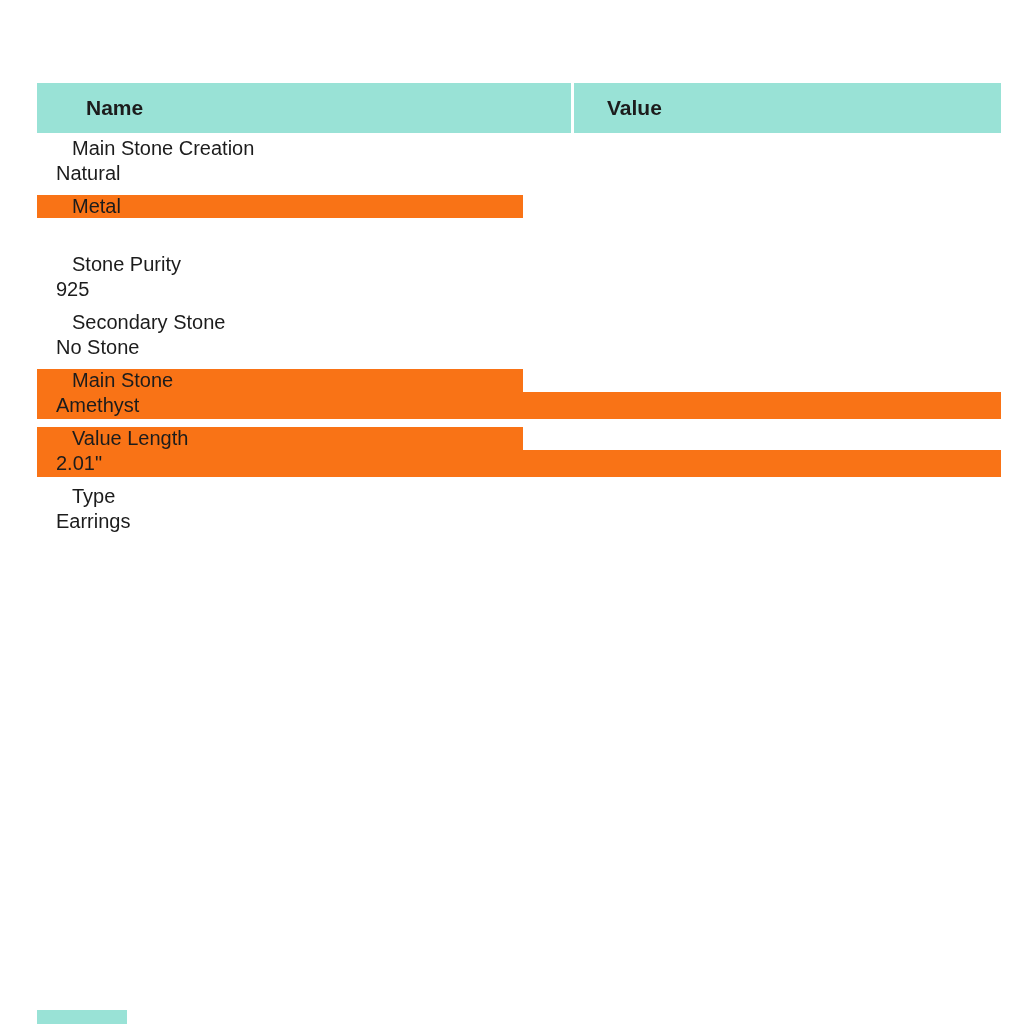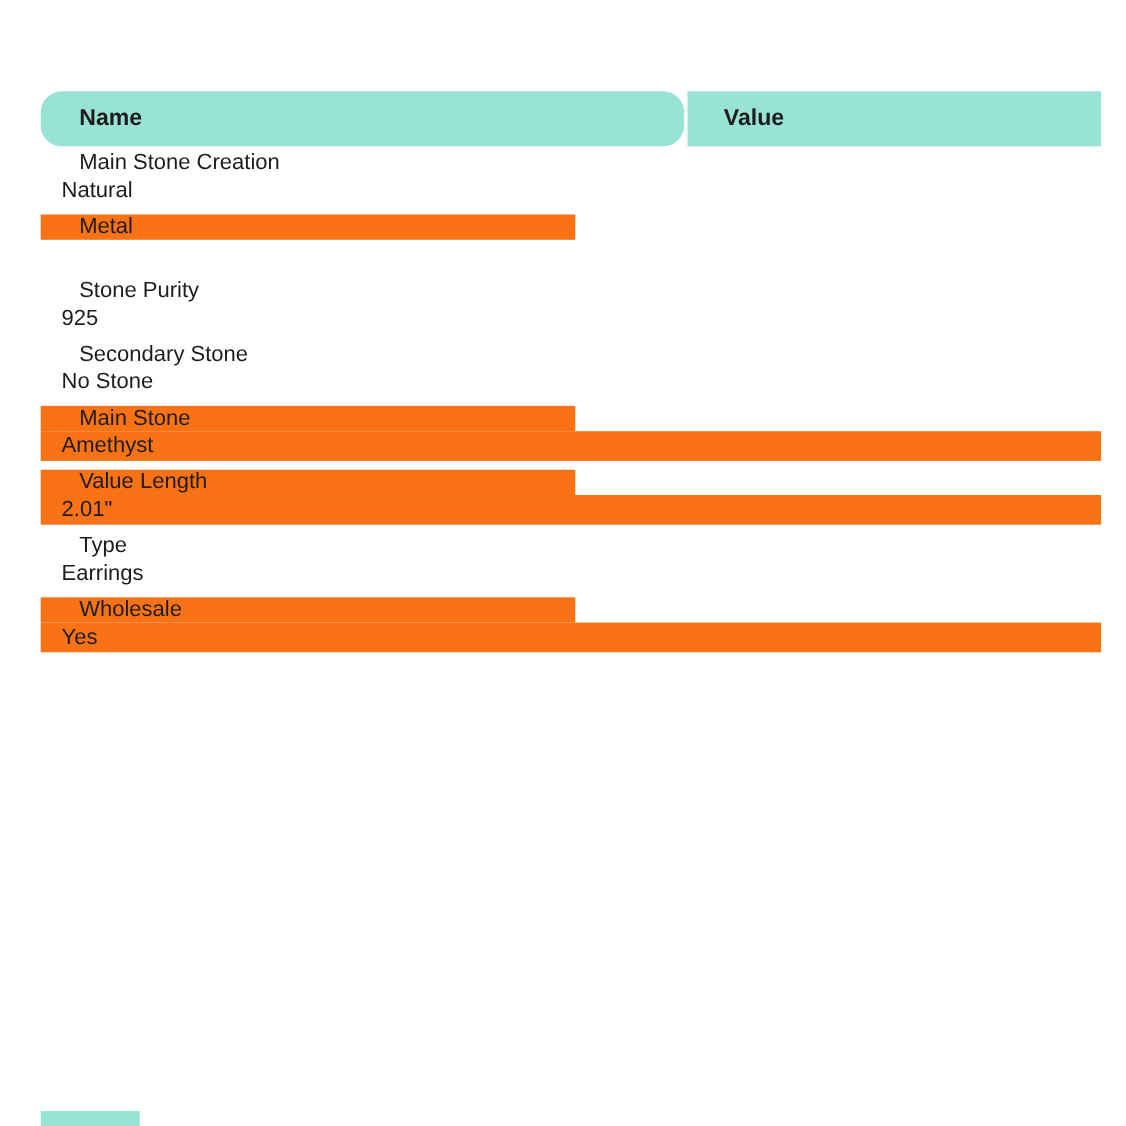--- a/index.html
+++ b/index.html
@@ -20,21 +20,21 @@
   }
   .thead { display: flex; height: 50px; }
   .th {
     background: #99e2d6;
     display: flex;
     align-items: center;
     font-size: 21px;
     font-weight: 700;
     box-sizing: border-box;
   }
-  .th.col-name { width: 585px; padding-left: 35px; margin-right: 3px; border-radius: 19px; }
+  .th.col-name { width: 534px; padding-left: 49px; margin-right: 3px; }
   .th.col-value { flex: 1; padding-left: 33px; }
   .tr {
     display: flex;
     height: 58px;
     padding: 4px 0;
     box-sizing: border-box;
     flex-direction: column;
   }
   .td {
     display: flex;
@@ -93,20 +93,16 @@
   <div class="tr alt">
     <div class="td col-name">Value Length</div>
     <div class="td col-value">2.01"</div>
   </div>
 
   <div class="tr">
     <div class="td col-name">Type</div>
     <div class="td col-value">Earrings</div>
   </div>
 
-  <div class="tr alt">
-    <div class="td col-name">Wholesale</div>
-    <div class="td col-value">Yes</div>
-  </div>
 
 </div>
 
 <div class="next-table-sliver"></div>
 
 </body></html>

